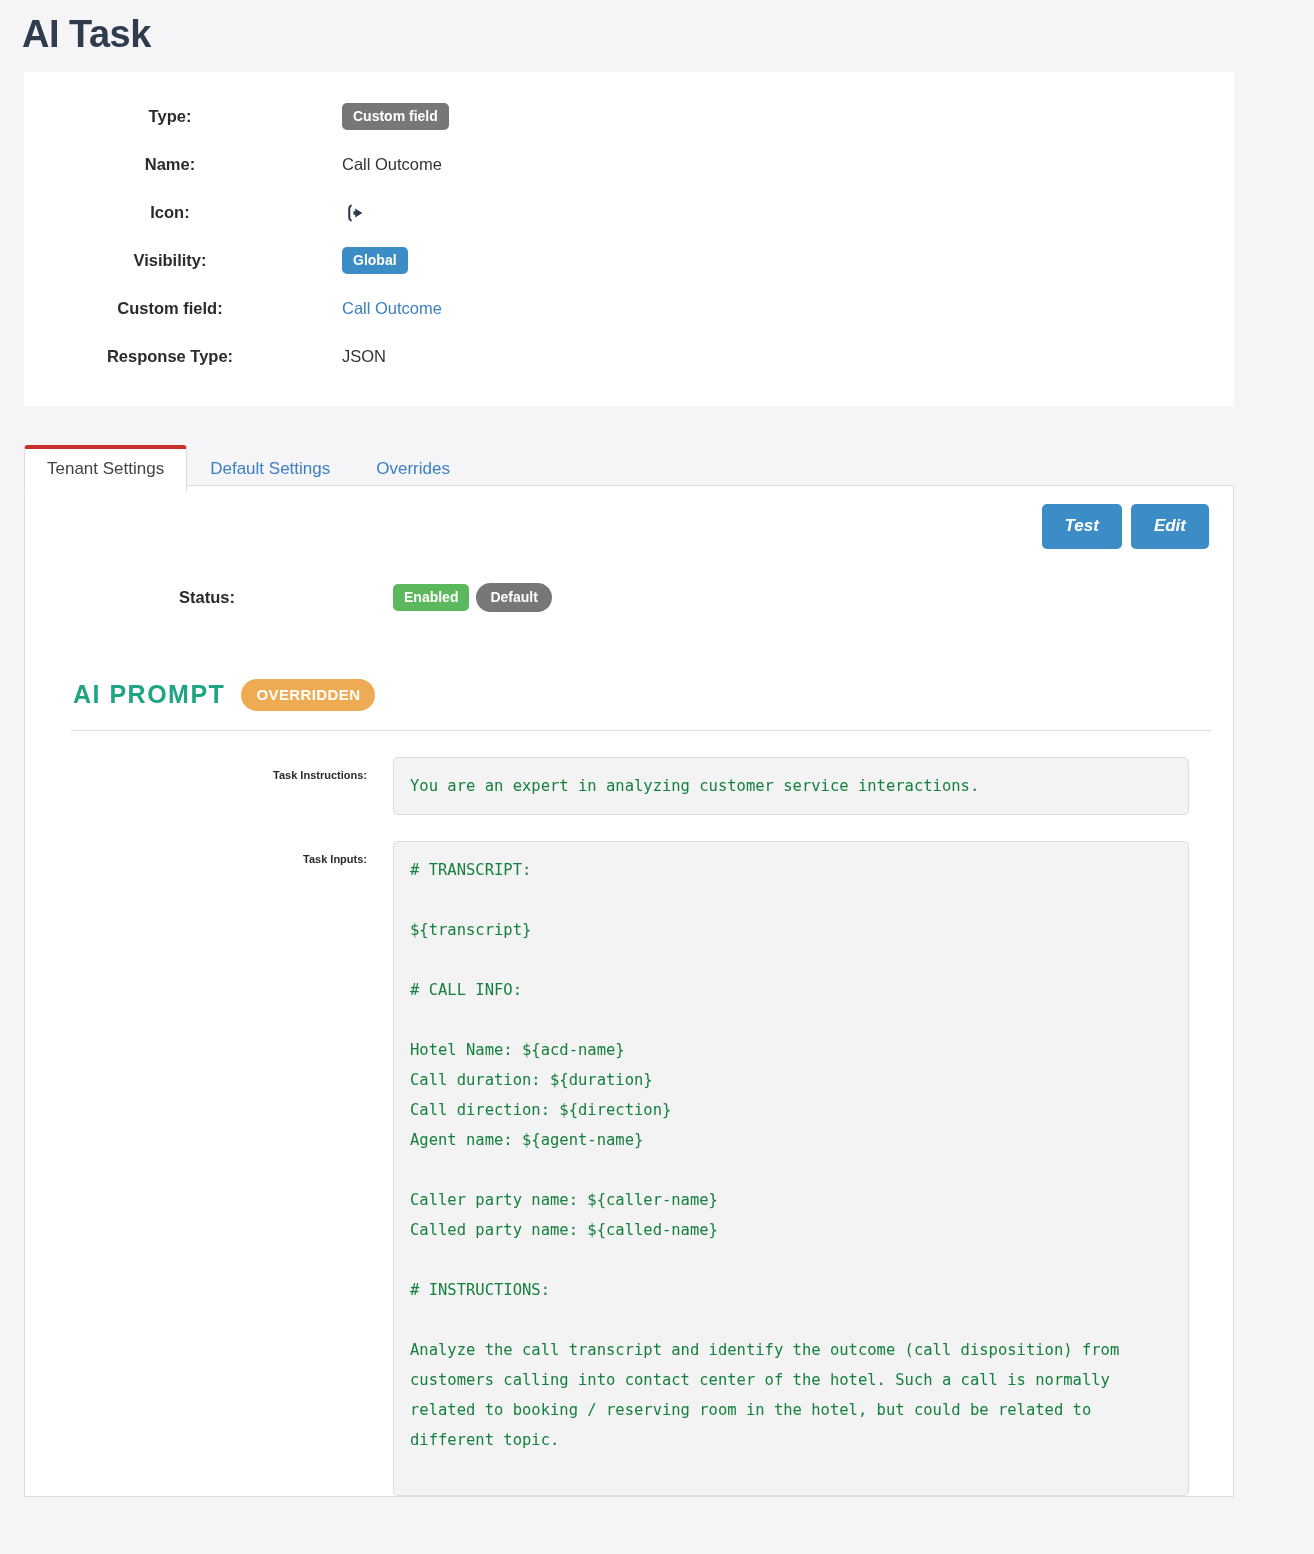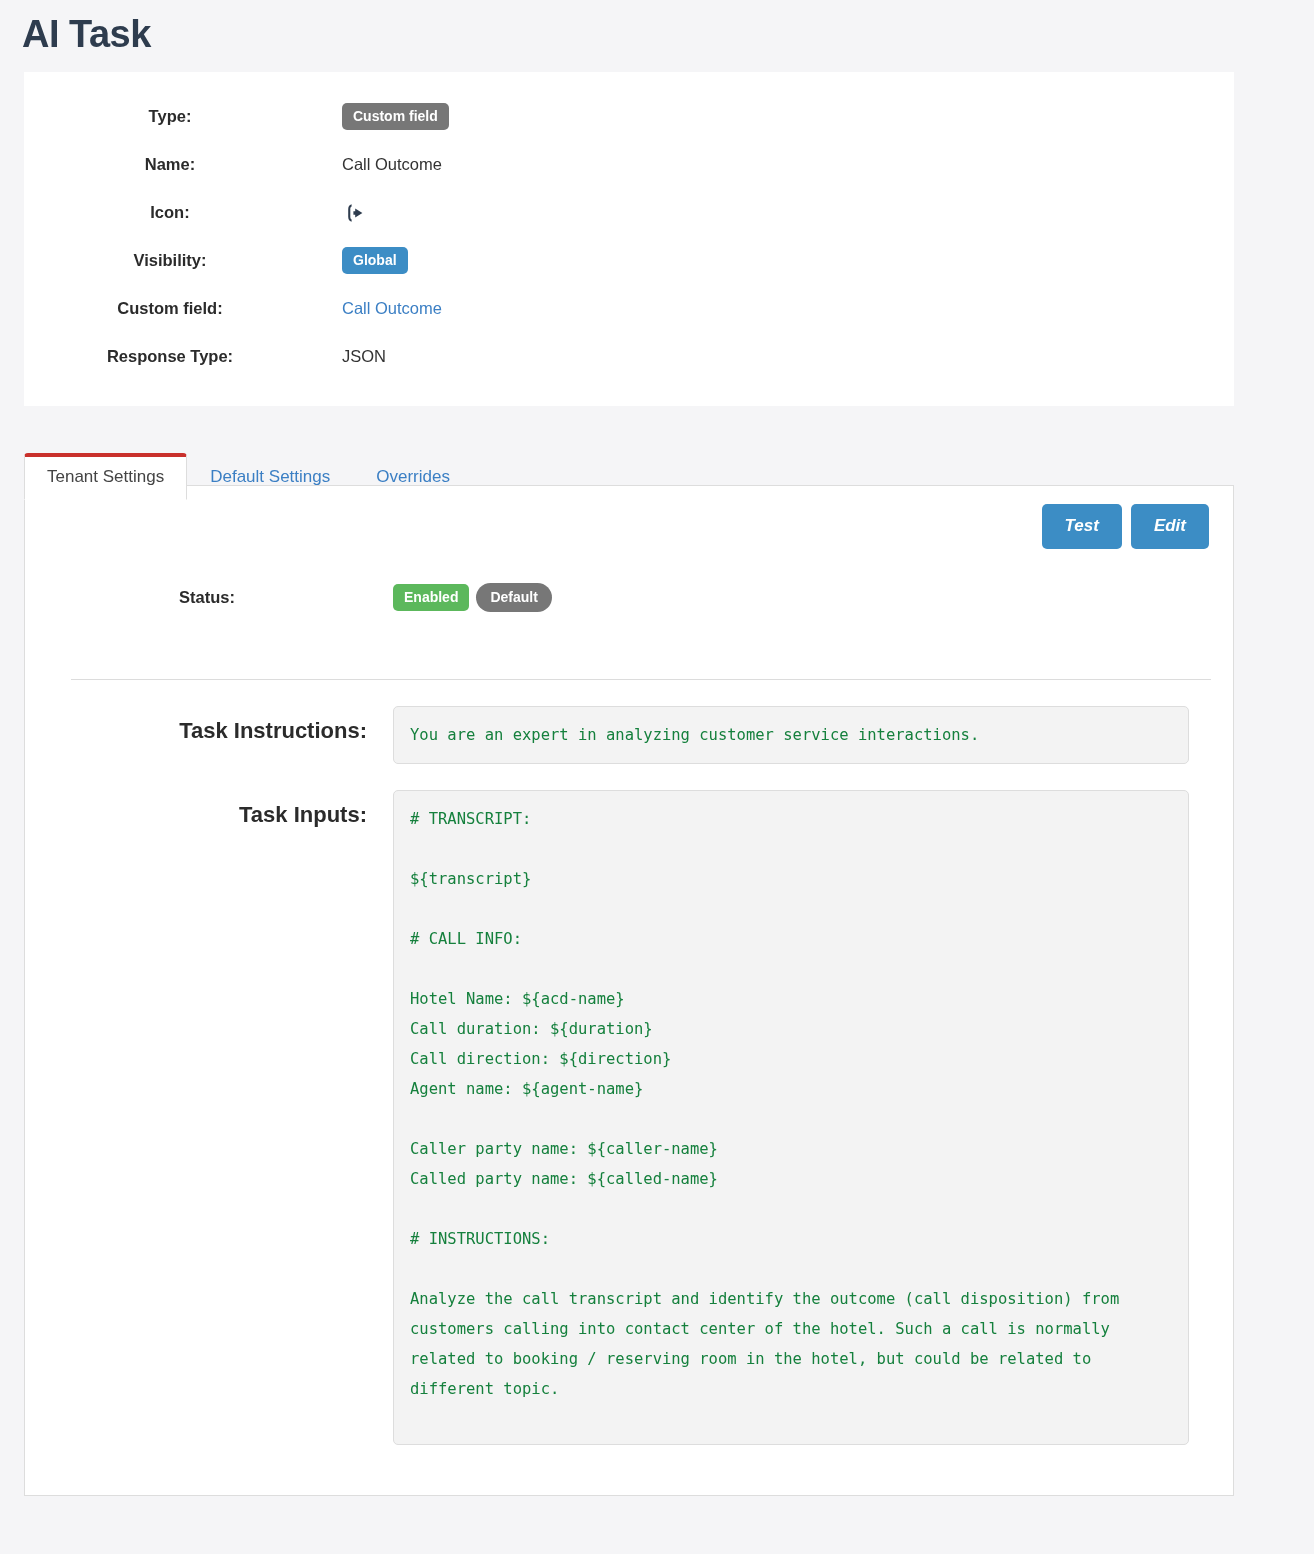--- a/index.html
+++ b/index.html
@@ -95,21 +95,21 @@
     display: flex;
     align-items: flex-end;
     border-bottom: 1px solid #dddddd;
     padding-left: 0;
   }
   .tab {
     font-size: 17px;
     padding: 13px 22px 12px 22px;
     cursor: pointer;
     position: relative;
-    top: 15px;
+    top: 7px;
     color: #3b7fc4;
     background: transparent;
     border: 1px solid transparent;
     border-radius: 4px 4px 0 0;
     line-height: 1.2;
     white-space: nowrap;
   }
   .tab.active {
     color: #444444;
     background: #ffffff;
@@ -187,21 +187,21 @@
   .prompt-field {
     display: flex;
     align-items: flex-start;
     margin-top: 26px;
   }
   .prompt-label {
     flex: 0 0 346px;
     width: 346px;
     text-align: right;
     font-weight: bold;
-    font-size: 22px;
+    font-size: 11px;
     color: #2b2b2b;
     padding: 12px 26px 0 0;
     box-sizing: border-box;
   }
   .code-box {
     flex: 1 1 auto;
     background: #f3f3f3;
     border: 1px solid #dddddd;
     border-radius: 5px;
     padding: 13px 16px;
@@ -293,20 +293,24 @@
           <div class="field-value status-badges">
             <span class="badge badge-green">Enabled</span>
             <span class="badge badge-gray badge-pill">Default</span>
           </div>
         </div>
 
       </div>
 
       <div class="prompt-section">
 
+        <div class="prompt-heading-row">
+          <span class="prompt-heading">AI PROMPT</span>
+          <span class="badge badge-orange">OVERRIDDEN</span>
+        </div>
 
         <hr class="prompt-divider">
 
         <div class="prompt-field">
           <div class="prompt-label">Task Instructions:</div>
           <div class="code-box">You are an expert in analyzing customer service interactions.</div>
         </div>
 
         <div class="prompt-field">
           <div class="prompt-label">Task Inputs:</div>

